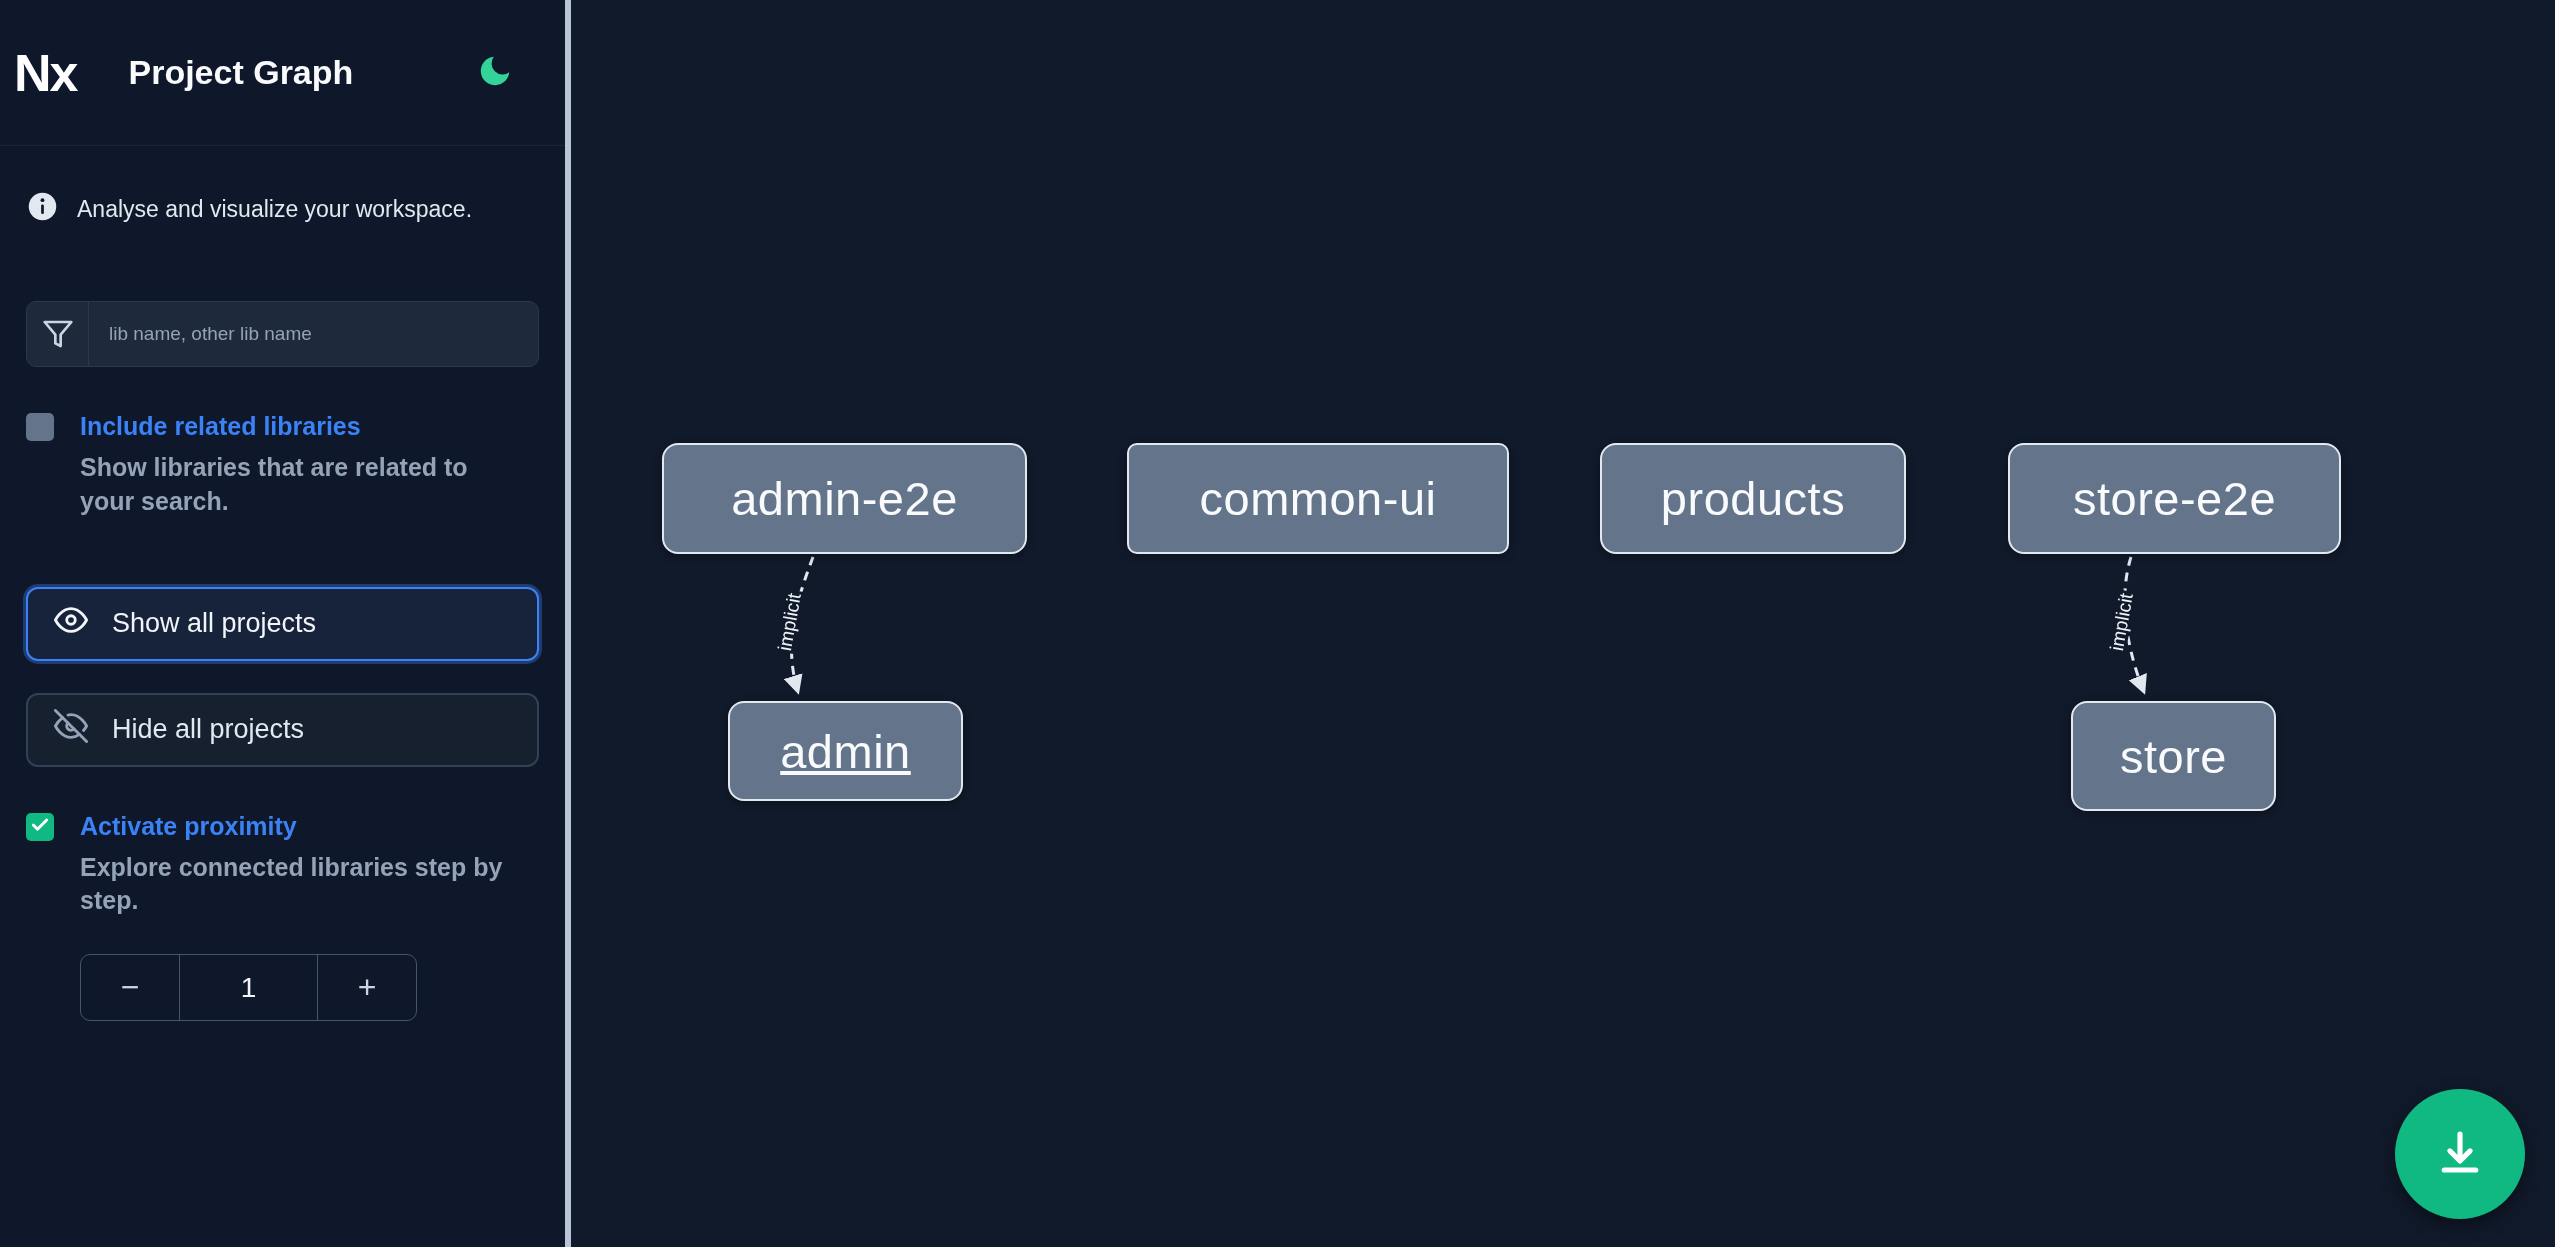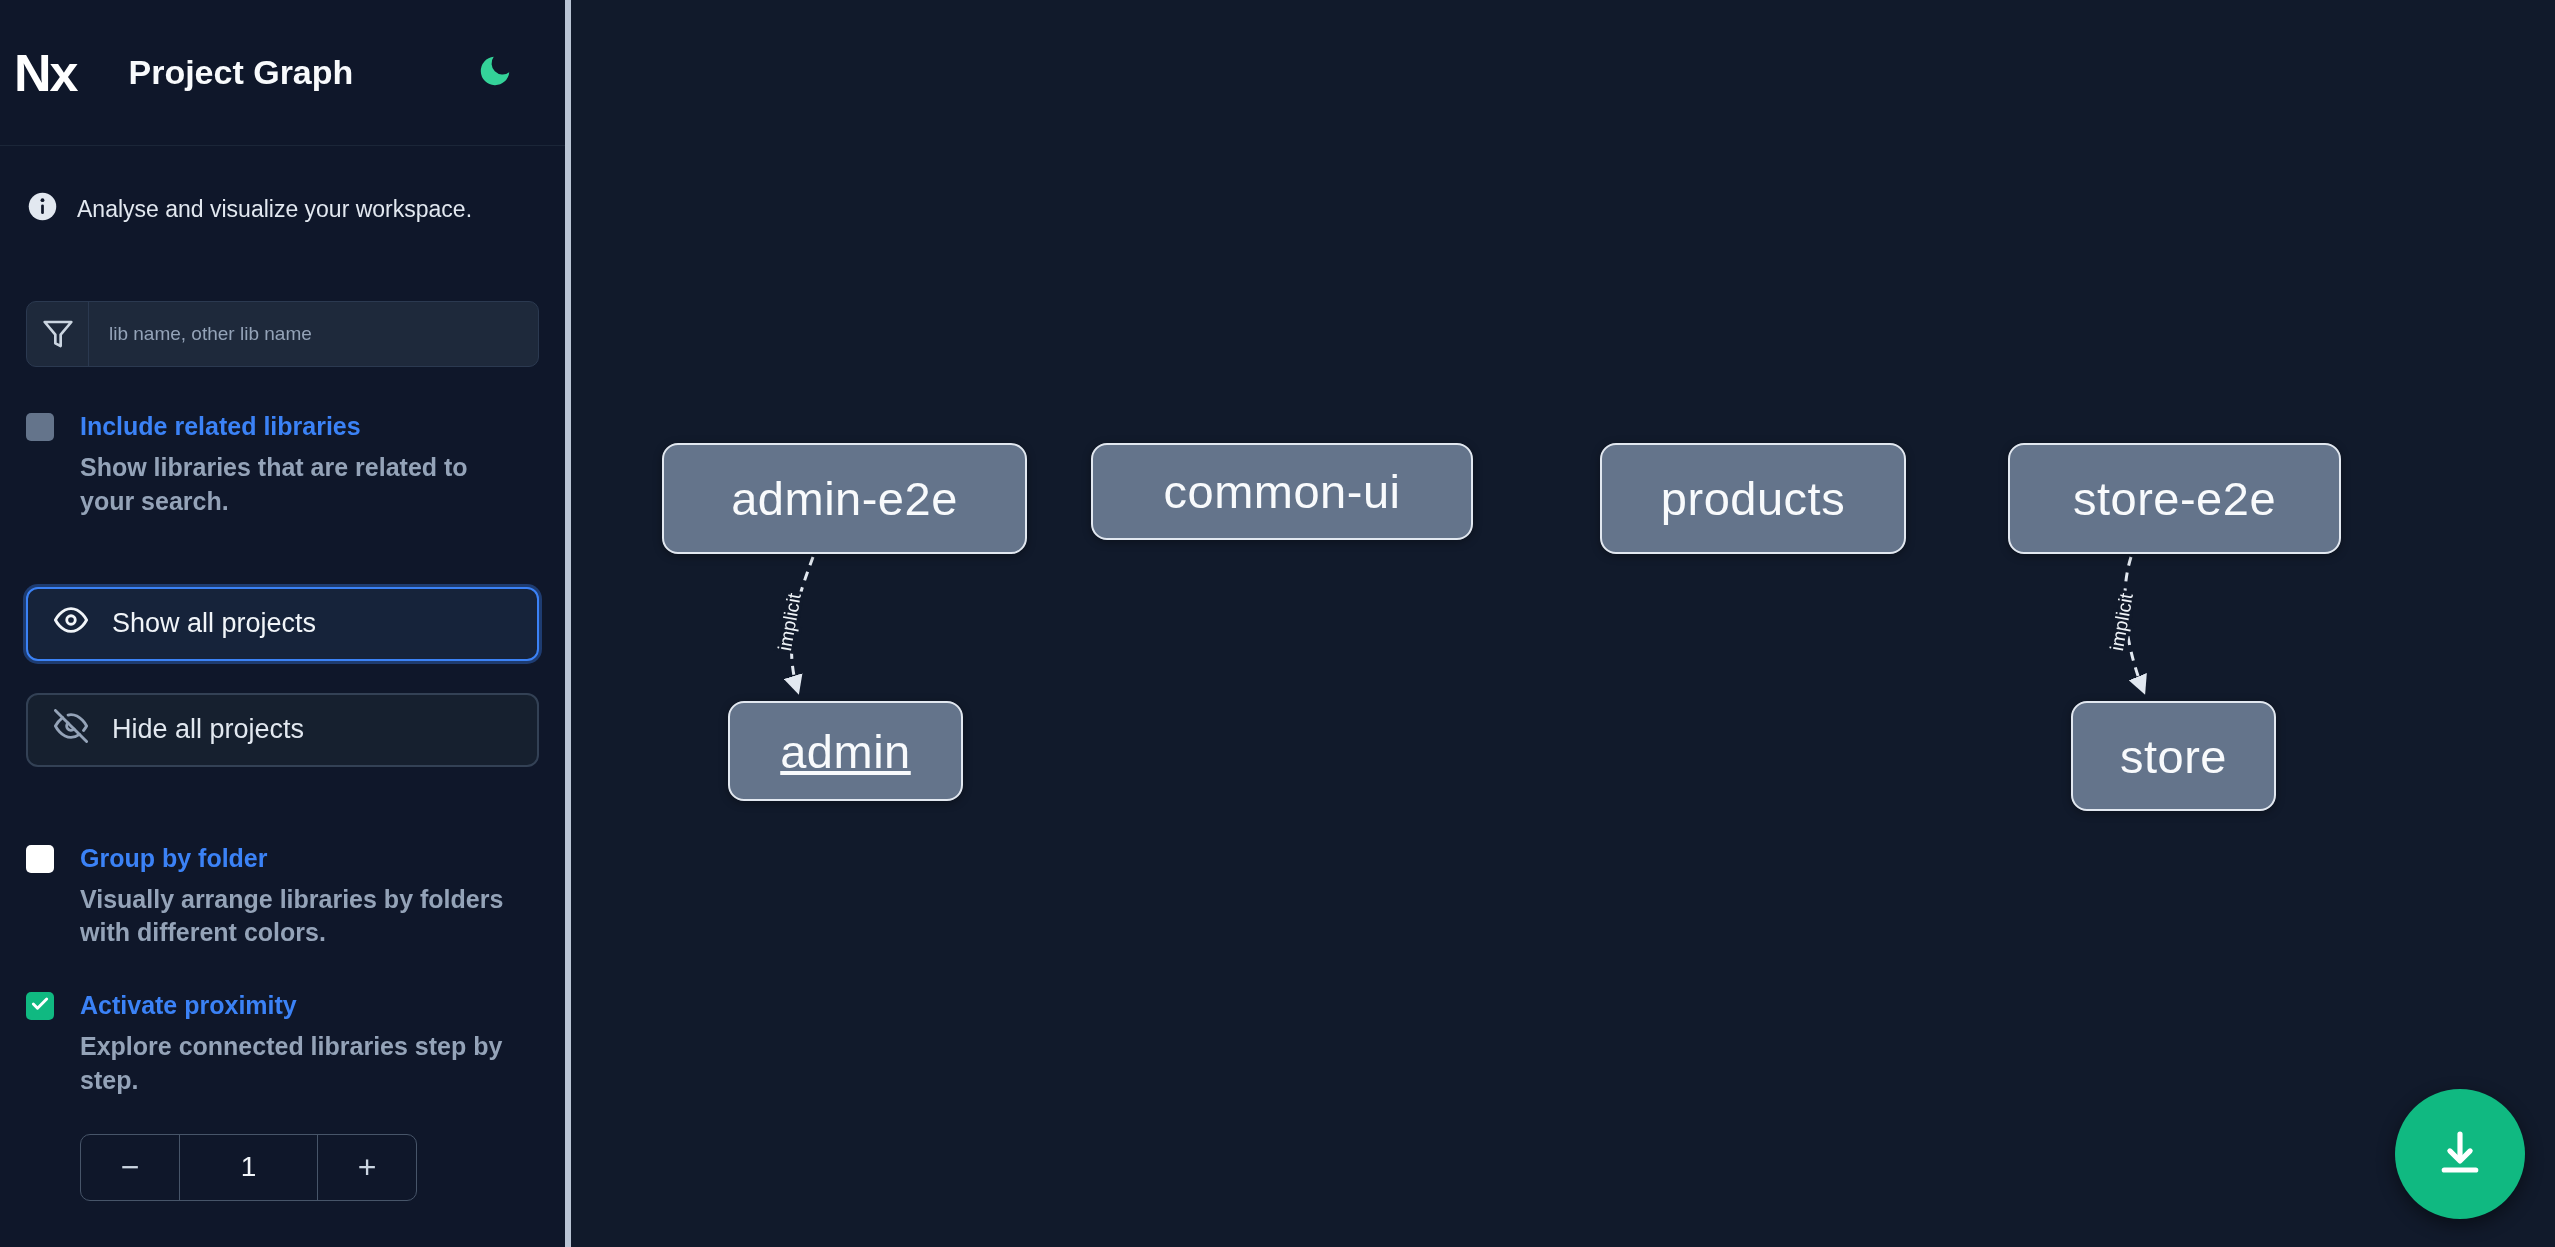--- a/index.html
+++ b/index.html
@@ -281,25 +281,20 @@
   <div class="sb-button btn-hide">
     <span>
       <svg width="34" height="34" viewBox="0 0 24 24" fill="none" stroke="#94a3b8" stroke-width="2" stroke-linecap="round" stroke-linejoin="round">
         <path d="M17.94 17.94A10.07 10.07 0 0 1 12 20c-7 0-11-8-11-8a18.45 18.45 0 0 1 5.06-5.94M9.9 4.24A9.12 9.12 0 0 1 12 4c7 0 11 8 11 8a18.5 18.5 0 0 1-2.16 3.19m-6.72-1.07a3 3 0 1 1-4.24-4.24"></path>
         <line x1="1" y1="1" x2="23" y2="23"></line>
       </svg>
     </span>
     <span>Hide all projects</span>
   </div>
 
-  <div class="option-row opt-group">
-    <div class="checkbox cb-empty"></div>
-    <div class="opt-label">Group by folder</div>
-    <div class="opt-desc">Visually arrange libraries by folders with different colors.</div>
-  </div>
 
   <div class="option-row opt-prox">
     <div class="checkbox cb-checked">
       <span>
         <svg width="20" height="20" viewBox="0 0 24 24" fill="none" stroke="#ffffff" stroke-width="3.5" stroke-linecap="round" stroke-linejoin="round">
           <polyline points="20 6 9 17 4 12"></polyline>
         </svg>
       </span>
     </div>
     <div class="opt-label">Activate proximity</div>
@@ -324,21 +319,21 @@
         <path d="M0 0 L10 5 L0 10 z" fill="#e2e8f0"></path>
       </marker>
     </defs>
     <path d="M 242 557 C 228 595, 211 640, 227 692" fill="none" stroke="#e2e8f0" stroke-width="3" stroke-dasharray="9 7" marker-end="url(#arrow)"></path>
     <path d="M 1560 557 C 1548 595, 1554 645, 1573 692" fill="none" stroke="#e2e8f0" stroke-width="3" stroke-dasharray="9 7" marker-end="url(#arrow)"></path>
     <text class="edge-label" x="219" y="628" transform="rotate(-80 219 622)">implicit</text>
     <text class="edge-label" x="1551" y="628" transform="rotate(-80 1551 622)">implicit</text>
   </svg>
 
   <div class="node" style="left:91px;  top:443px; width:365px; height:111px;">admin-e2e</div>
-  <div class="node" style="left:520px; top:443px; width:382px; height:97px;">common-ui</div>
+  <div class="node" style="left:556px; top:443px; width:382px; height:111px;border-radius:10px;">common-ui</div>
   <div class="node" style="left:1029px; top:443px; width:306px; height:111px;">products</div>
   <div class="node" style="left:1437px; top:443px; width:333px; height:111px;">store-e2e</div>
   <div class="node" style="left:157px; top:701px; width:235px; height:100px;text-decoration:underline;">admin</div>
   <div class="node" style="left:1500px; top:701px; width:205px; height:110px;">store</div>
 
   <div class="fab-download">
     <span>
       <svg width="54" height="54" viewBox="0 0 24 24" fill="none" stroke="#ffffff" stroke-width="2.3" stroke-linecap="round" stroke-linejoin="round">
         <path d="M12 4v11"></path>
         <path d="M7.5 11.5 L12 16 L16.5 11.5"></path>

